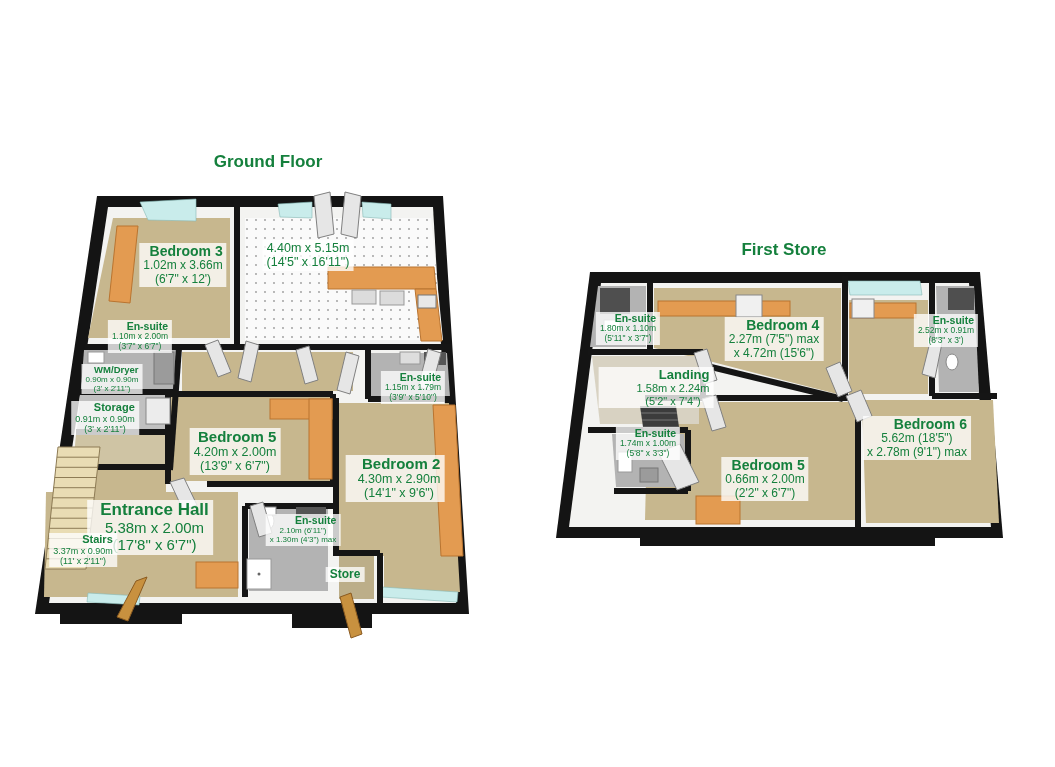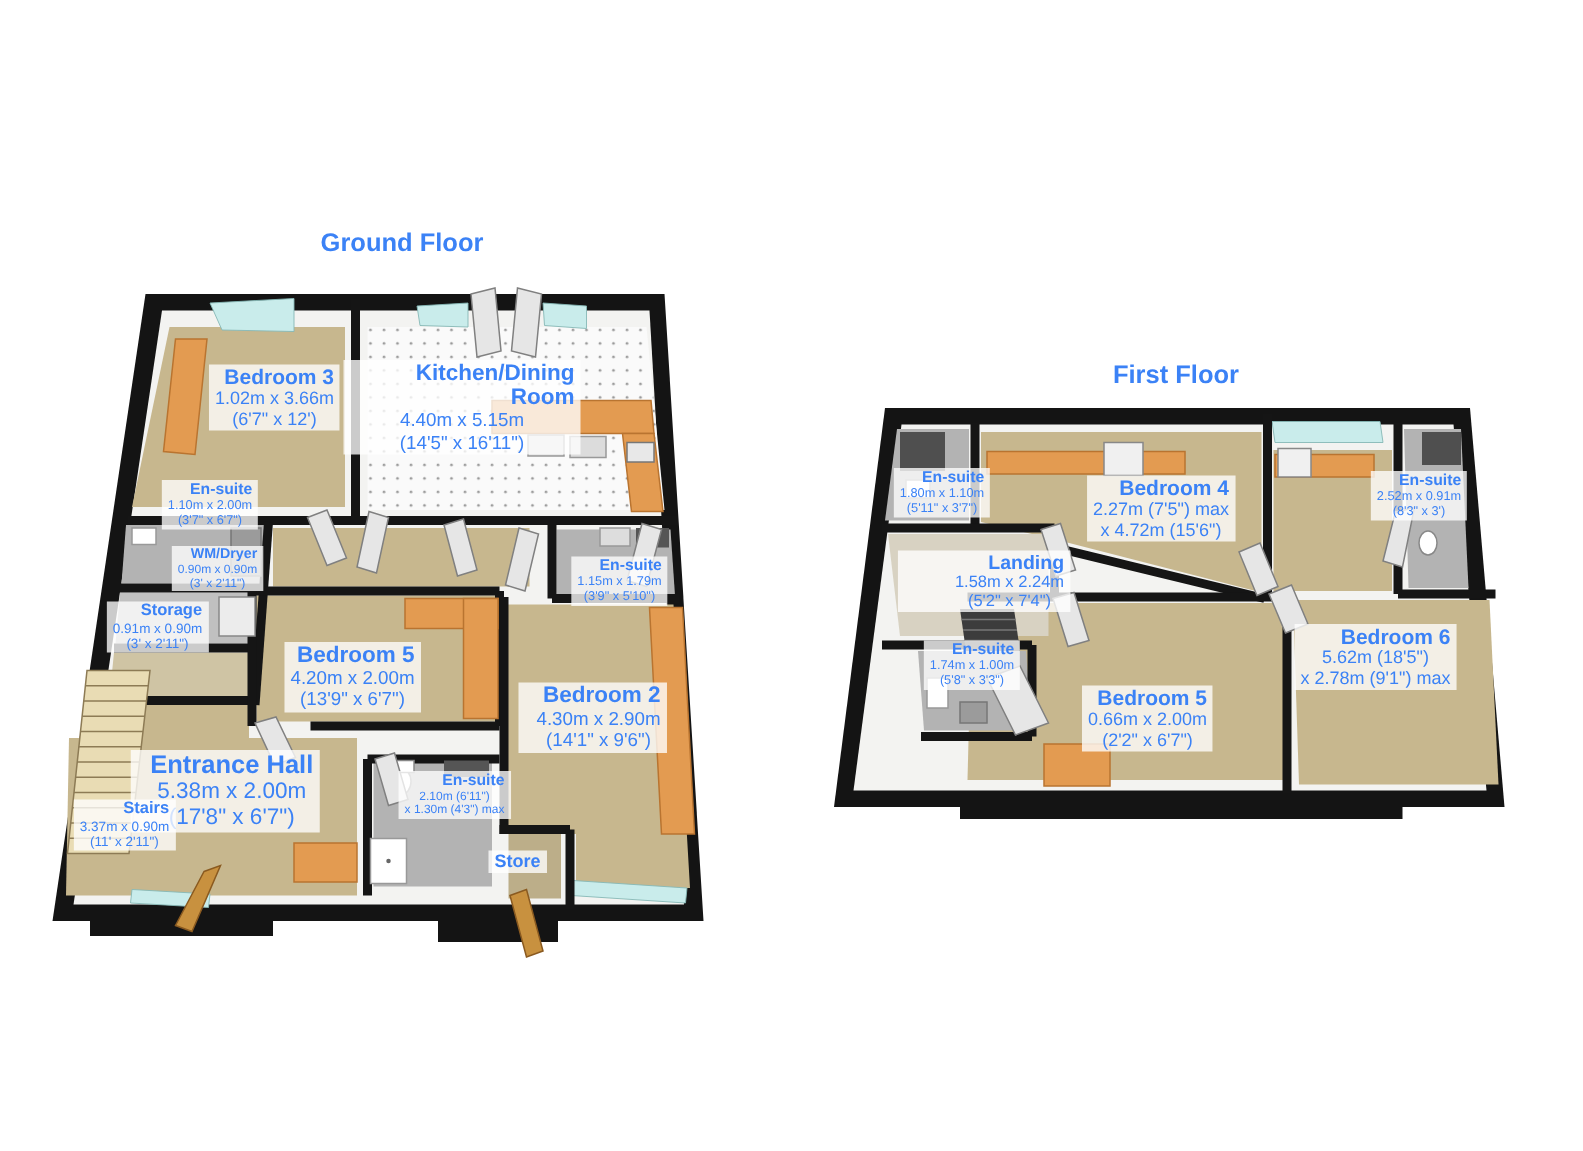--- a/index.html
+++ b/index.html
@@ -1,17 +1,17 @@
 <!DOCTYPE html>
 <html><head>
 <meta charset="utf-8">
 <style>
   html,body{margin:0;padding:0;background:#ffffff;}
   #stage{position:relative;width:1055px;height:767px;background:#ffffff;overflow:hidden;
-         font-family:"Liberation Sans","DejaVu Sans",sans-serif;color:#3b82f6;}
+         font-family:"Liberation Sans","DejaVu Sans",sans-serif;color:#15803d;}
   #plan-svg{position:absolute;left:0;top:0;}
   .lbl{position:absolute;transform:translateX(-50%);background:rgba(255,255,255,0.78);
        text-align:center;padding:1px 4px;white-space:nowrap;z-index:5;}
   .lbl .nm{font-weight:bold;line-height:1.08;text-align:right;}
   .lbl .dm{line-height:1.14;}
   .lbl .dm:empty{display:none;}
   .wrap{white-space:normal;}
   .big15 .nm{font-size:15px;} .big15 .dm{font-size:12.5px;}
   .big14 .nm{font-size:14px;} .big14 .dm{font-size:12px;}
   .mid  .nm{font-size:13px;}  .mid  .dm{font-size:11px;}
@@ -197,38 +197,37 @@
       <polygon points="826,368 840,362 852,391 838,397" fill="#e6e6e6" stroke="#808080"></polygon>
       <polygon points="846,396 861,390 872,416 857,422" fill="#e6e6e6" stroke="#808080"></polygon>
       <polygon points="702,399 716,395 726,427 712,431" fill="#e6e6e6" stroke="#808080"></polygon>
       <polygon points="658,452 680,444 699,482 677,490" fill="#e6e6e6" stroke="#808080"></polygon>
       <polygon points="930,342 943,338 935,378 922,374" fill="#e6e6e6" stroke="#808080"></polygon>
     </g>
   </g>
 </svg>
 
 <div class="floor-title" style="left:268px;top:152px;">Ground Floor</div>
-<div class="floor-title" style="left:784px;top:240px;">First Floor</div>
+<div class="floor-title" style="left:784px;top:240px;">First Store</div>
 
 <div class="lbl big14" style="left:183px;top:243px;">
   <div class="nm">Bedroom 3</div>
   <div class="dm">1.02m x 3.66m</div>
   <div class="dm">(6'7" x 12')</div>
 </div>
 <div class="lbl big15 kitchen-lbl" style="left:308px;top:240px;">
-  <div class="nm wrap">Kitchen/Dining Room</div>
   <div class="dm">4.40m x 5.15m</div>
   <div class="dm">(14'5" x 16'11")</div>
 </div>
 <div class="lbl sml" style="left:140px;top:320px;">
   <div class="nm">En-suite</div>
   <div class="dm">1.10m x 2.00m</div>
   <div class="dm">(3'7" x 6'7")</div>
 </div>
-<div class="lbl xs" style="left:112px;top:364px;margin-left:33px;">
+<div class="lbl xs" style="left:112px;top:364px;">
   <div class="nm">WM/Dryer</div>
   <div class="dm">0.90m x 0.90m</div>
   <div class="dm">(3' x 2'11")</div>
 </div>
 <div class="lbl sml" style="left:105px;top:401px;">
   <div class="nm" style="font-size:11px">Storage</div>
   <div class="dm" style="font-size:9px">0.91m x 0.90m</div>
   <div class="dm" style="font-size:9px">(3' x 2'11")</div>
 </div>
 <div class="lbl big15" style="left:235px;top:428px;">

